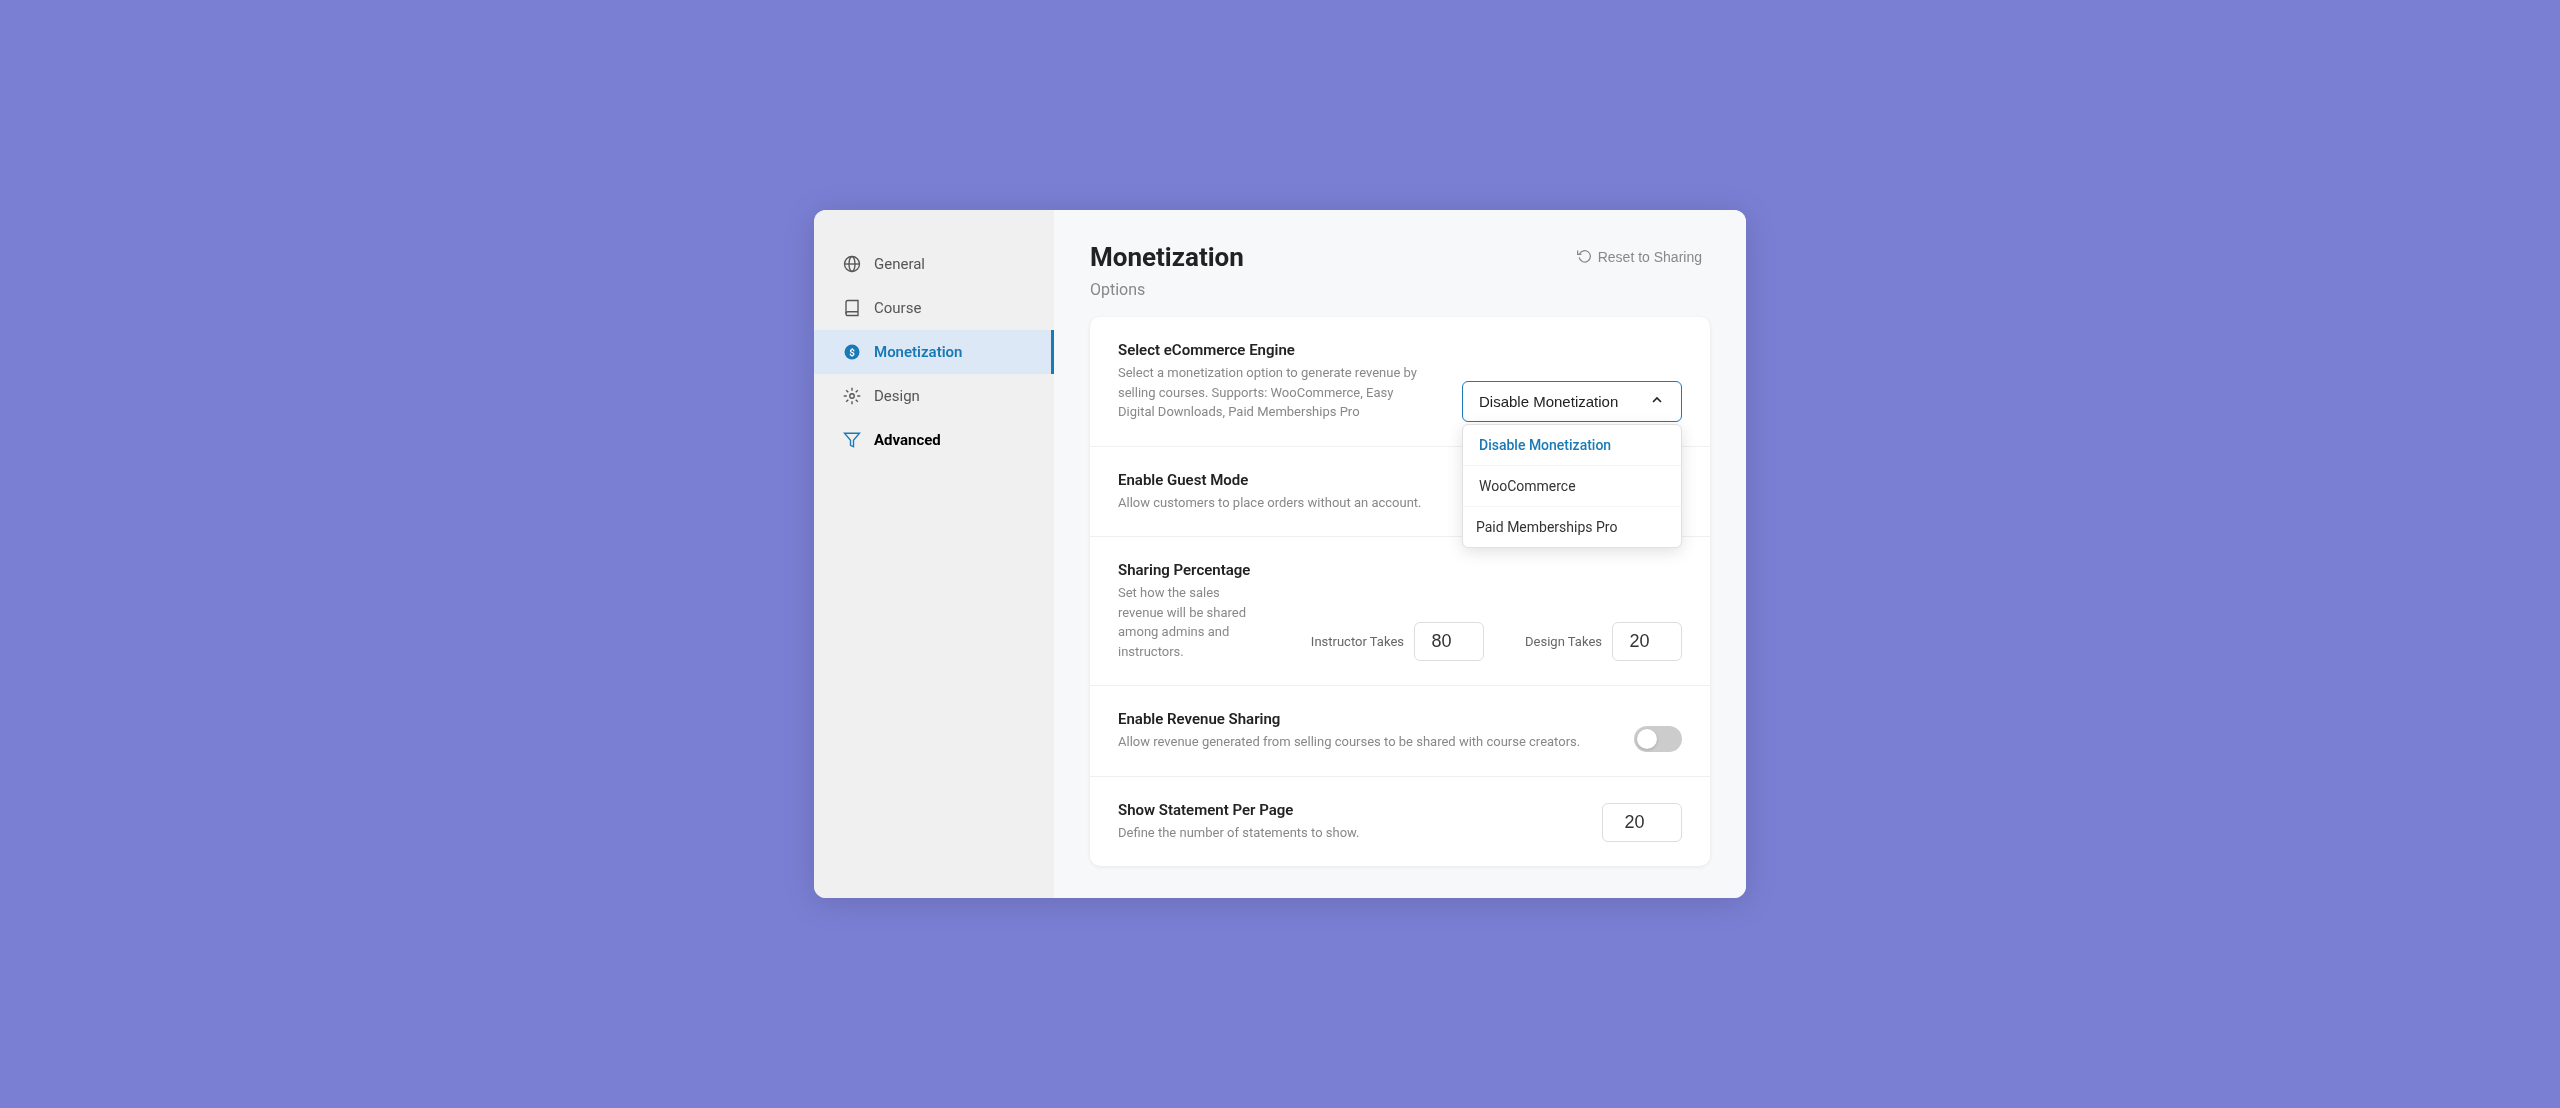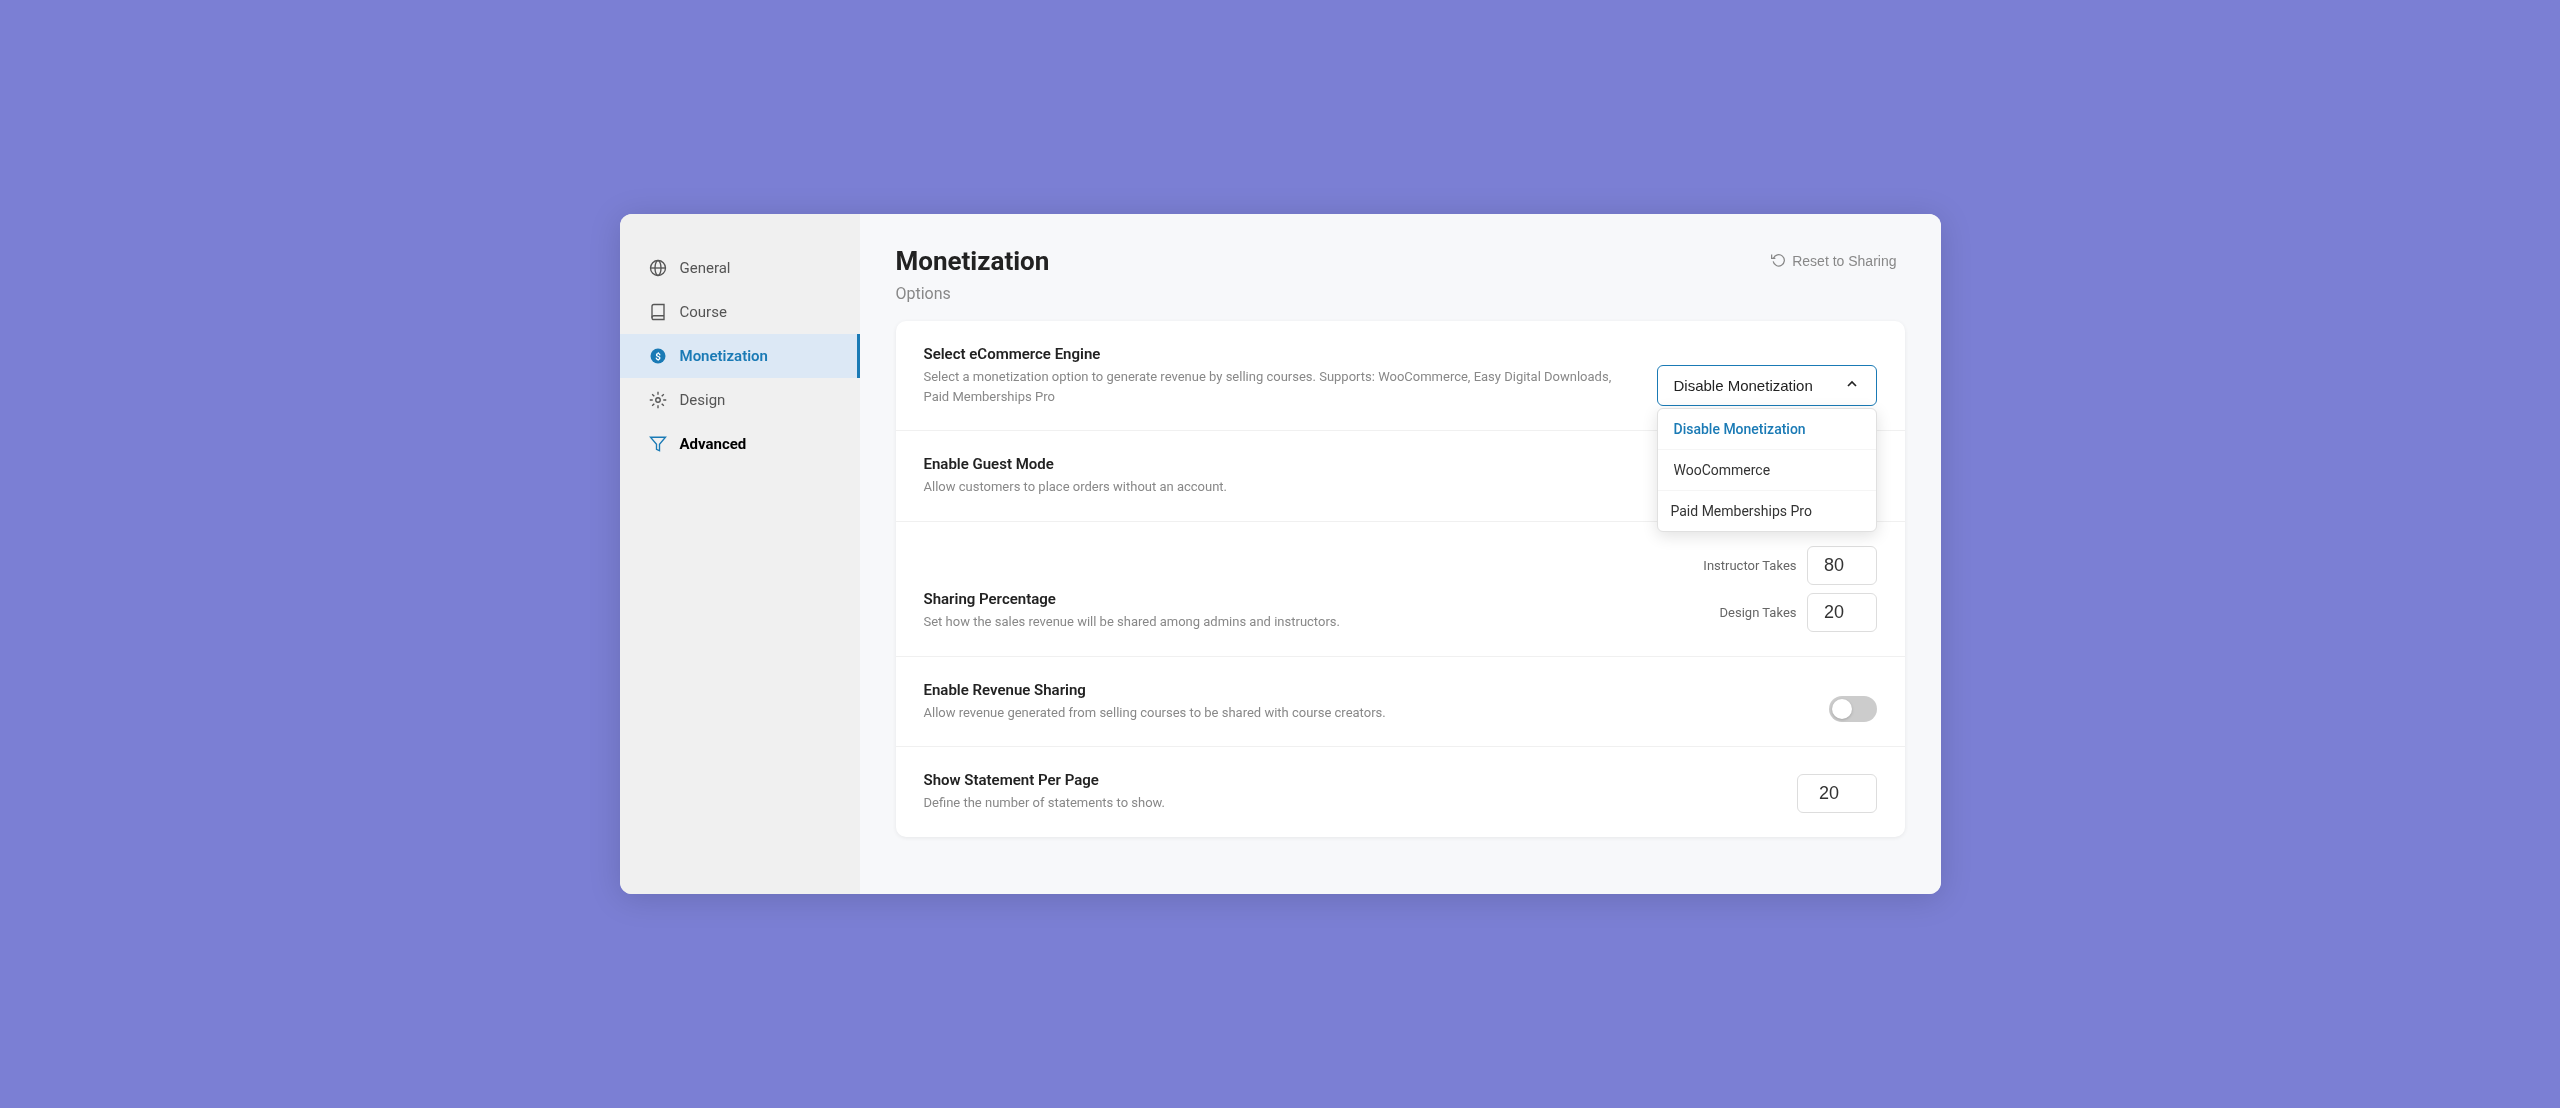--- a/index.html
+++ b/index.html
@@ -8,21 +8,21 @@
       font-family: -apple-system, BlinkMacSystemFont, 'Segoe UI', Roboto, sans-serif;
       display: flex;
       align-items: center;
       justify-content: center;
       min-height: 100vh;
       padding: 40px;
     }
     .main-card {
       background: #f0f0f0;
       border-radius: 12px;
-      width: 1321px;
+      width: 932px;
       min-height: 680px;
       display: flex;
       overflow: visible;
       box-shadow: 0 4px 32px rgba(0,0,0,0.15);
     }
     
     .sidebar {
       width: 240px;
       background: #f0f0f0;
       border-radius: 12px 0 0 12px;
@@ -168,21 +168,20 @@
       font-size: 14px;
       color: #333;
       cursor: pointer;
       border-bottom: 1px solid #f5f5f5;
     }
     .dropdown-option:last-child { border-bottom: none; padding-left: 13px; }
     .dropdown-option.selected { color: #1a7ab5; font-weight: 500; }
     
     .sharing-controls {
       display: flex;
-      flex-direction: column;
       gap: 8px;
       align-items: flex-end;
     }
     .sharing-row {
       display: flex;
       align-items: center;
       gap: 10px;
     }
     .sharing-label {
       font-size: 13px;

